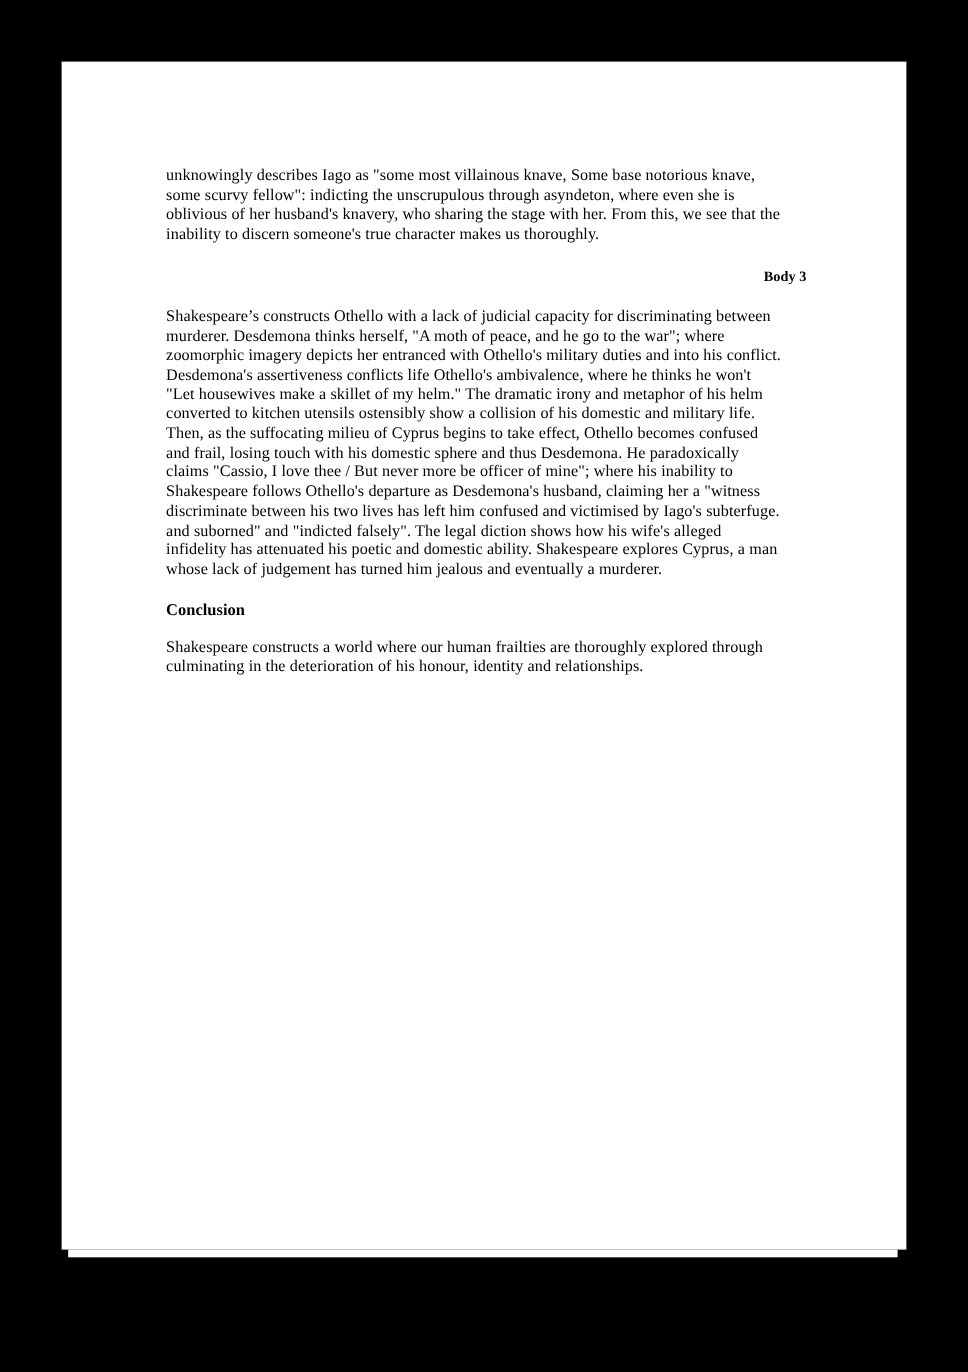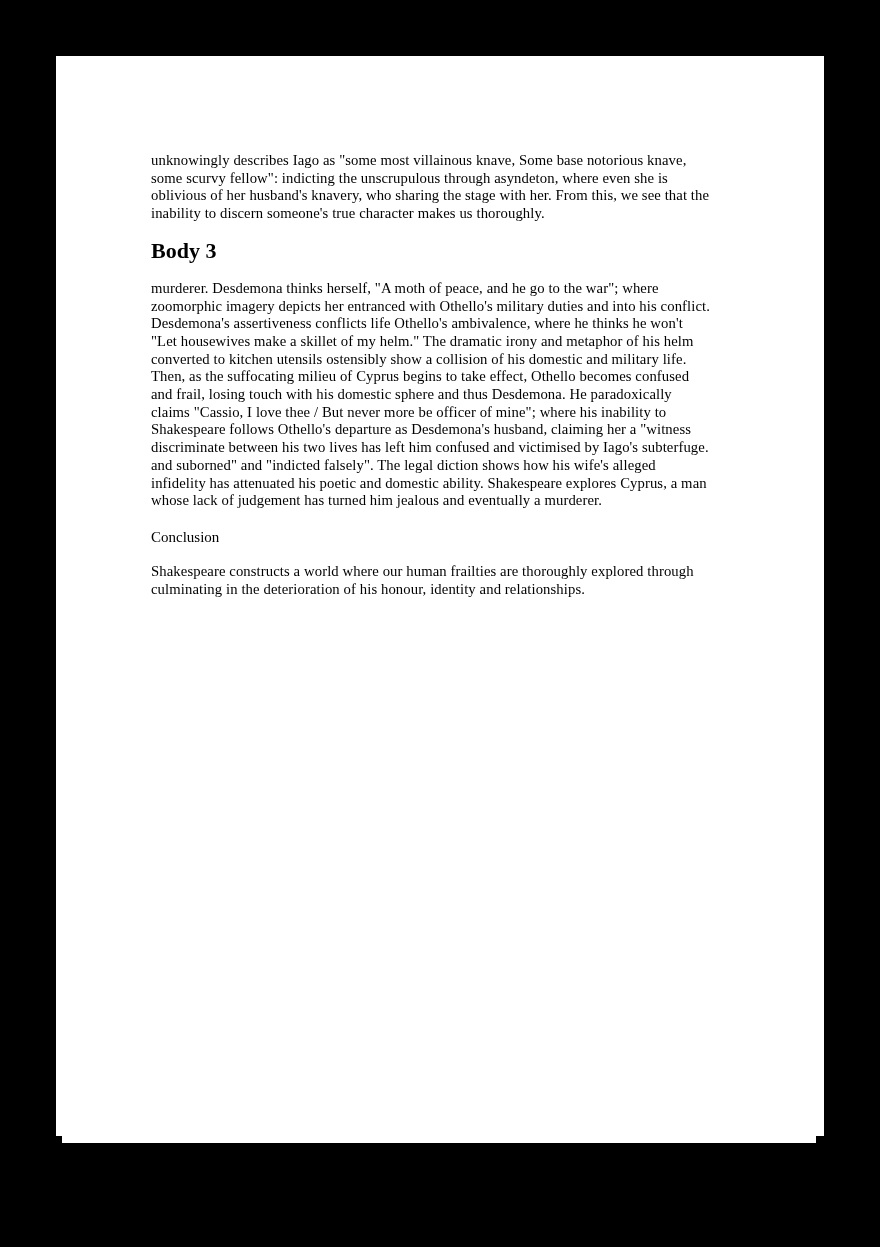--- a/index.html
+++ b/index.html
@@ -45,28 +45,29 @@
   .para {
     margin: 0 0 18px 0;
   }
   .line {
     font-size: 14.7px;
     line-height: 17.7px;
     white-space: nowrap;
     letter-spacing: 0.1px;
   }
   .heading-lg {
-    font-size: 22px;
+    font-size: 13px;
     font-weight: bold;
     line-height: 20px;
     margin: 0 0 19px 0;
+    text-align: right;
   }
   .heading-sm {
     font-size: 15px;
-    font-weight: normal;
+    font-weight: bold;
     line-height: 18px;
     margin: 0 0 17px 0;
   }
 </style>
 </head>
 <body>
 
 <div class="viewer">
   <div class="paper">
     <div class="content">
@@ -74,20 +75,21 @@
       <div class="para">
         <div class="line">unknowingly describes Iago as "some most villainous knave, Some base notorious knave,</div>
         <div class="line">some scurvy fellow": indicting the unscrupulous through asyndeton, where even she is</div>
         <div class="line">oblivious of her husband's knavery, who sharing the stage with her. From this, we see that the</div>
         <div class="line">inability to discern someone's true character makes us thoroughly.</div>
       </div>
 
       <div class="heading-lg">Body 3</div>
 
       <div class="para">
+        <div class="line">Shakespeare’s constructs Othello with a lack of judicial capacity for discriminating between</div>
         <div class="line">murderer. Desdemona thinks herself, "A moth of peace, and he go to the war"; where</div>
         <div class="line">zoomorphic imagery depicts her entranced with Othello's military duties and into his conflict.</div>
         <div class="line">Desdemona's assertiveness conflicts life Othello's ambivalence, where he thinks he won't</div>
         <div class="line">"Let housewives make a skillet of my helm." The dramatic irony and metaphor of his helm</div>
         <div class="line">converted to kitchen utensils ostensibly show a collision of his domestic and military life.</div>
         <div class="line">Then, as the suffocating milieu of Cyprus begins to take effect, Othello becomes confused</div>
         <div class="line">and frail, losing touch with his domestic sphere and thus Desdemona. He paradoxically</div>
         <div class="line">claims "Cassio, I love thee / But never more be officer of mine"; where his inability to</div>
         <div class="line">Shakespeare follows Othello's departure as Desdemona's husband, claiming her a "witness</div>
         <div class="line">discriminate between his two lives has left him confused and victimised by Iago's subterfuge.</div>

